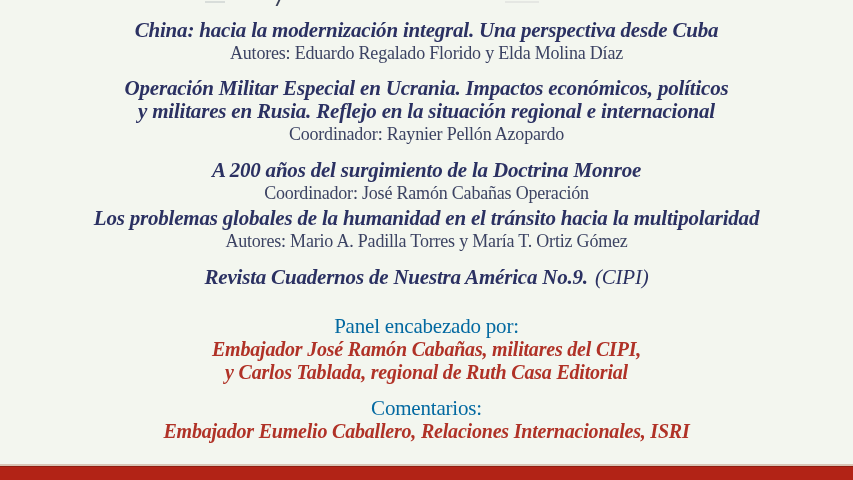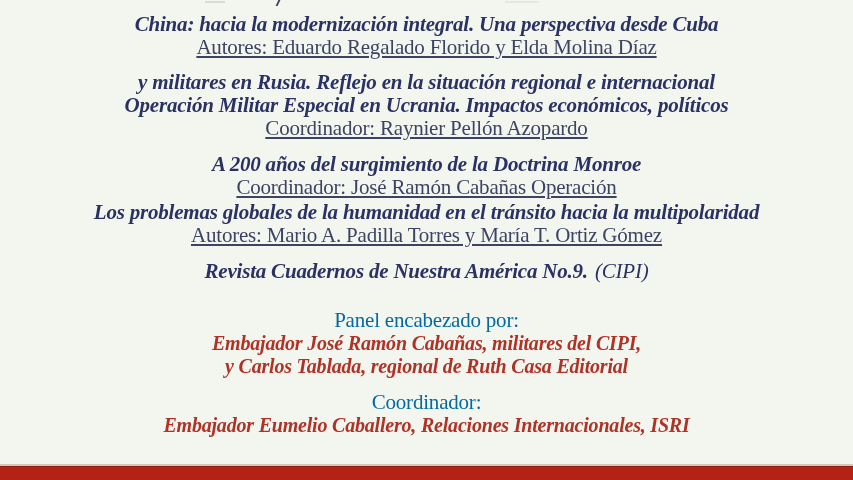--- a/index.html
+++ b/index.html
@@ -14,40 +14,39 @@
     font-family: "Liberation Serif", serif;
     position: relative;
   }
   .flyer {
     position: relative;
     width: 853px;
     height: 480px;
     text-align: center;
   }
   .stack {
-    padding-top: 13px;
+    padding-top: 19px;
   }
   .line {
     display: block;
     line-height: 23px;
     white-space: nowrap;
     letter-spacing: -0.2px;
   }
   .title {
     font-size: 21px;
     font-weight: bold;
     font-style: italic;
     color: #2b3162;
   }
   .credit {
-    font-size: 21px;
+    font-size: 18px;
     font-weight: normal;
     font-style: normal;
     color: #3c4363;
-    text-decoration: underline;
   }
   .gap-12 { margin-top: 12px; }
   .gap-13 { margin-top: 13px; }
   .gap-16 { margin-top: 2px; }
   .gap-25 { margin-top: 25px; }
   .red-heading {
     font-size: 21px;
     color: #0369a1;
     font-style: normal;
     font-weight: normal;
@@ -120,22 +119,22 @@
   <span class="frag frag-smudge-2"></span>
 
   <div class="stack">
 
     <div>
       <span class="line title">China: hacia la modernización integral. Una perspectiva desde Cuba</span>
       <span class="line credit">Autores: Eduardo Regalado Florido y Elda Molina Díaz</span>
     </div>
 
     <div class="gap-12">
+      <span class="line title">Operación Militar Especial en Ucrania. Impactos económicos, políticos</span>
       <span class="line title">y militares en Rusia. Reflejo en la situación regional e internacional</span>
-      <span class="line title">Operación Militar Especial en Ucrania. Impactos económicos, políticos</span>
       <span class="line credit">Coordinador: Raynier Pellón Azopardo</span>
     </div>
 
     <div class="gap-13">
       <span class="line title">A 200 años del surgimiento de la Doctrina Monroe</span>
       <span class="line credit">Coordinador: José Ramón Cabañas Operación</span>
     </div>
 
     <div class="gap-16">
       <span class="line title">Los problemas globales de la humanidad en el tránsito hacia la multipolaridad</span>
@@ -146,21 +145,21 @@
       <span class="line"><span class="title">Revista Cuadernos de Nuestra América No.9.</span><span class="title suffix-regular">(CIPI)</span></span>
     </div>
 
     <div class="gap-25">
       <span class="line red-heading">Panel encabezado por:</span>
       <span class="line red-italic">Embajador José Ramón Cabañas, militares del CIPI,</span>
       <span class="line red-italic">y Carlos Tablada, regional de Ruth Casa Editorial</span>
     </div>
 
     <div class="gap-13">
-      <span class="line red-heading">Coordinador:</span>
+      <span class="line red-heading">Comentarios:</span>
       <span class="line red-italic">Embajador Eumelio Caballero, Relaciones Internacionales, ISRI</span>
     </div>
 
   </div>
 
   <div class="bar-transition"></div>
   <div class="bottom-bar"></div>
 
 </div>
 

